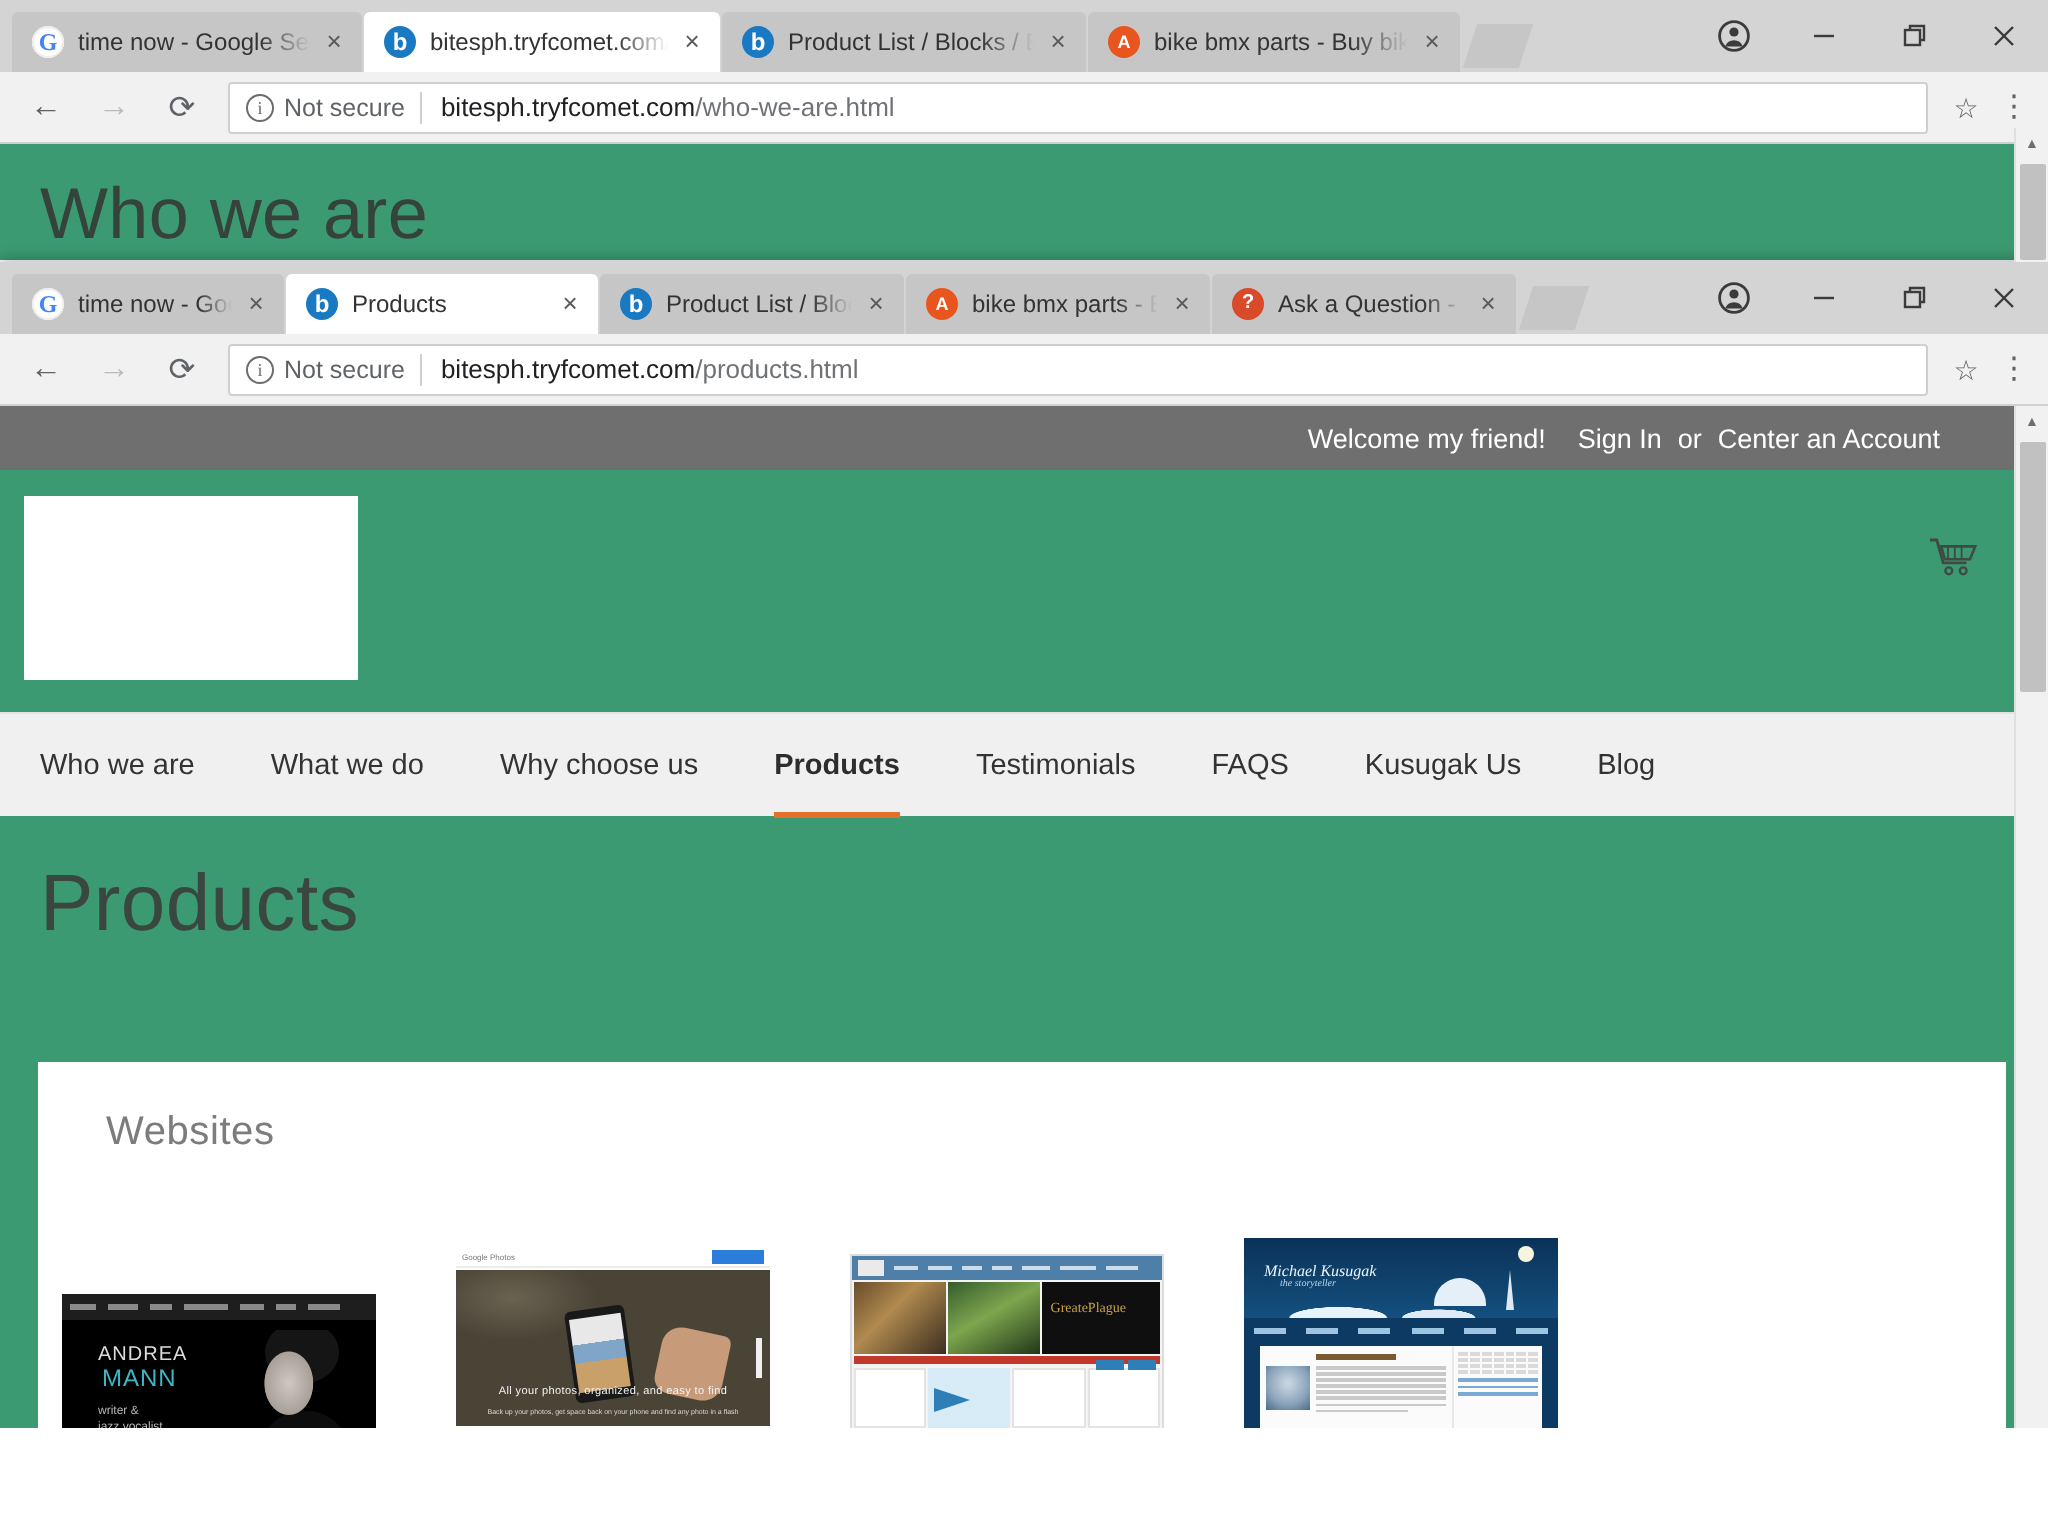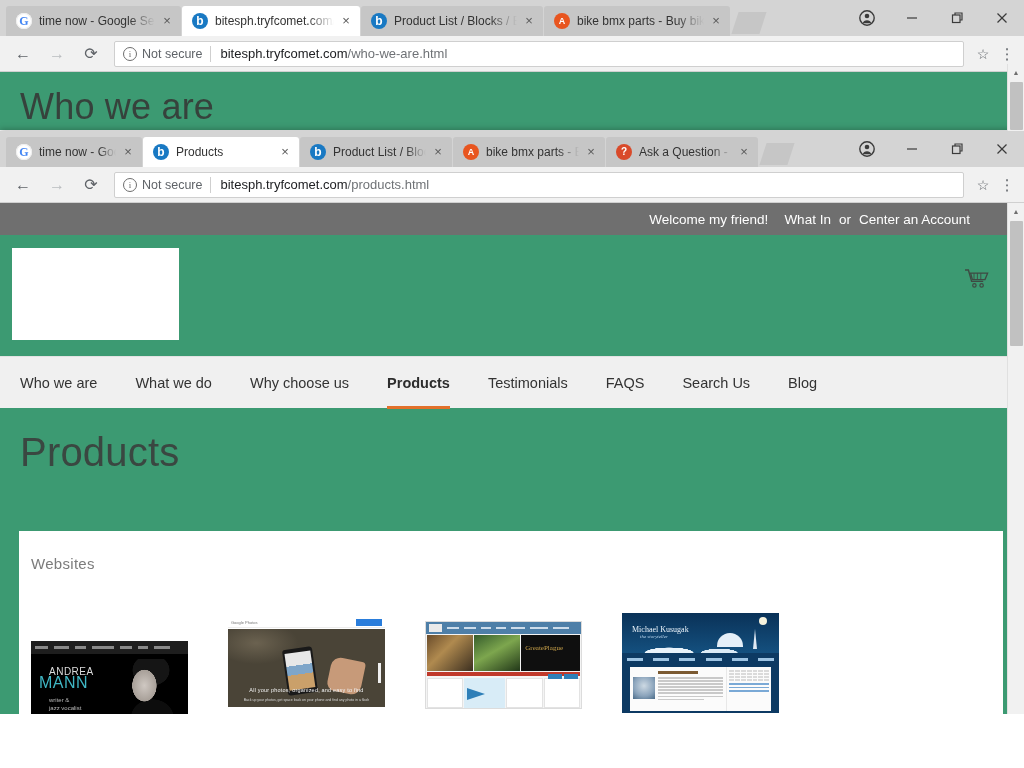--- a/index.html
+++ b/index.html
@@ -256,46 +256,47 @@
     letter-spacing: .2px;
   }
 
   .content-card {
     margin: 56px 21px 0 19px;
     background: #ffffff;
     min-height: 200px;
     padding: 24px 0 0 0;
   }
   .card-title {
-    font-size: 15px;
+    font-size: 20px;
     color: #7c7c7c;
     font-weight: 400;
     padding: 0 0 0 12px;
     letter-spacing: .3px;
+    margin-left: 22px;
   }
   .thumbs {
     display: flex;
     padding: 41px 0 0 12px;
     align-items: flex-start;
   }
   .thumb {
     width: 157px;
     margin-right: 40px;
     overflow: hidden;
     position: relative;
     background: #fff;
     height: 100px;
   }
 
   
   .t1 { background: #000000; height: 88px; margin-top: 28px; }
   .t1 .navstrip { height: 13px; background: #1e1e1e; display: flex; align-items: center; padding-left: 4px; }
   .t1 .navstrip i { display: block; height: 3px; background: #8a8a8a; margin-right: 6px; }
   .t1 .nm { position: absolute; left: 18px; top: 26px; font-size: 10px; line-height: 10px; letter-spacing: .5px; color: #dcdcdc; font-family: "Liberation Sans", sans-serif; }
-  .t1 .nm2 { position: absolute; left: 8px; top: 37px; font-size: 16px; line-height: 10px; letter-spacing: .5px; color: #3fb6c4; }
+  .t1 .nm2 { position: absolute; left: 20px; top: 37px; font-size: 12px; line-height: 10px; letter-spacing: .5px; color: #3fb6c4; }
   .t1 .sub { position: absolute; left: 18px; top: 55px; font-size: 6px; line-height: 8px; color: #b9b9b9; }
   .t1 .face {
     position: absolute; right: 4px; top: 18px;
     width: 66px; height: 70px;
     background:
       radial-gradient(ellipse 20px 26px at 40% 38%, #cfc8c2 0%, #a79f98 60%, transparent 62%),
       radial-gradient(ellipse 26px 22px at 50% 16%, #151515 0%, #151515 70%, transparent 72%),
       radial-gradient(ellipse 30px 26px at 52% 84%, #0d0d0d 0%, #0d0d0d 70%, transparent 72%);
   }
 
@@ -358,21 +359,21 @@
   }
   .t4 .sky::after {
     content: "";
     position: absolute; left: 0; right: 0; bottom: 0; height: 16px;
     background: radial-gradient(ellipse 40px 9px at 30% 100%, #e9f3fb 0%, #e9f3fb 60%, transparent 62%),
                 radial-gradient(ellipse 30px 7px at 62% 100%, #dcebf7 0%, #dcebf7 60%, transparent 62%);
   }
   .t4 .moon { position: absolute; right: 12px; top: 4px; width: 8px; height: 8px; border-radius: 50%; background: #f6f3de; }
   .t4 .igloo { position: absolute; right: 36px; top: 20px; width: 26px; height: 14px; background: #e5eff8; border-radius: 13px 13px 0 0; }
   .t4 .tower { position: absolute; right: 22px; top: 16px; width: 4px; height: 20px; background: #dfe9f3; clip-path: polygon(50% 0,100% 100%,0 100%); }
-  .t4 .nm { position: absolute; left: 10px; top: 12px; font-size: 8px; color: #eaf3fb; font-family: "Liberation Serif", serif; }
+  .t4 .nm { position: absolute; left: 10px; top: 12px; font-size: 8px; color: #eaf3fb; font-family: "Liberation Serif", serif; font-style: italic; }
   .t4 .nm2 { position: absolute; left: 18px; top: 21px; font-size: 5px; color: #b9d6ee; font-family: "Liberation Serif", serif; font-style: italic; }
   .t4 .menu { position: absolute; left: 0; right: 0; top: 41px; height: 11px; display: flex; justify-content: space-around; align-items: center; }
   .t4 .menu i { display: block; width: 16px; height: 3px; background: #9ec4e3; }
   .t4 .body { position: absolute; left: 8px; right: 8px; top: 54px; bottom: 2px; background: #fbfbfb; display: flex; }
   .t4 .body .main { flex: 2.5; padding: 3px; }
   .t4 .body .main .ttl { height: 3px; width: 44%; background: #7b5a32; margin: 1px auto 3px auto; }
   .t4 .body .main .row { display: flex; gap: 3px; }
   .t4 .body .main .ph { width: 22px; height: 22px; background: radial-gradient(circle at 50% 40%, #cdd9e3 0%, #8aa3bb 60%, #4a6b88 100%); }
   .t4 .body .main .txt { flex: 1; }
   .t4 .body .main .txt i { display: block; height: 1.5px; background: #c9c9c9; margin-bottom: 1.6px; }
@@ -525,21 +526,21 @@
       <span class="urltext"><span>bitesph.tryfcomet.com</span><span class="dim">/products.html</span></span>
     </div>
     <div class="star">☆</div>
     <div class="kebab">⋮</div>
   </div>
 
   <div class="page" style="height:511px;">
 
     <div class="welcome-bar" style="padding-right:54px;">
       <span class="wtext">Welcome my friend!</span>
-      <a href="#">What In</a>
+      <a href="#">Sign In</a>
       <span>or</span>
       <a href="#">Center an Account</a>
     </div>
 
     <div class="site-header">
       <div class="logo-box"></div>
 
 
       <div class="cart-icon">
         <svg width="26" height="24" viewBox="0 0 26 24">
@@ -554,21 +555,21 @@
       </div>
     </div>
 
     <div class="navbar">
       <a href="#">Who we are</a>
       <a href="#">What we do</a>
       <a href="#">Why choose us</a>
       <a href="#" class="active">Products</a>
       <a href="#">Testimonials</a>
       <a href="#">FAQS</a>
-      <a href="#">Search Us</a>
+      <a href="#">Kusugak Us</a>
       <a href="#">Blog</a>
     </div>
 
 
     <div class="pagetitle">Products</div>
 
     <div class="content-card">
       <div class="card-title">Websites</div>
 
       <div class="thumbs">

